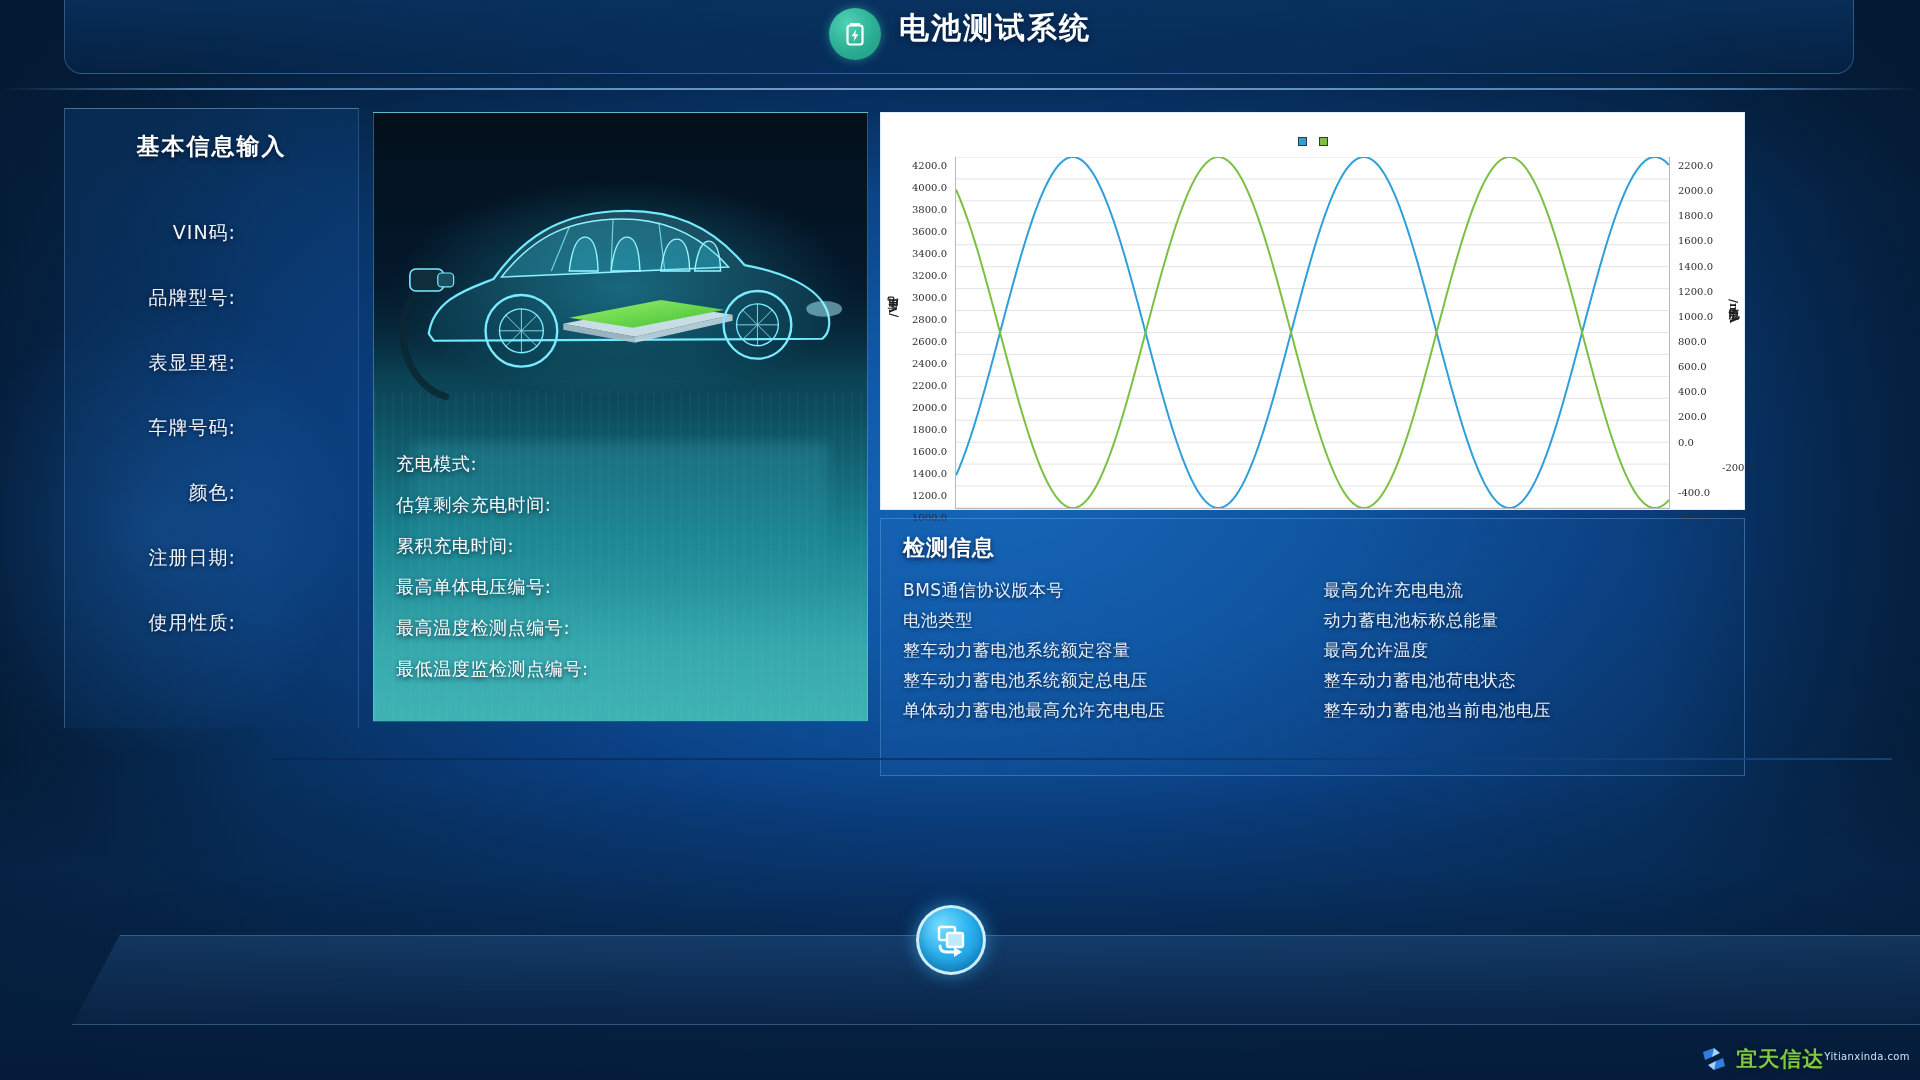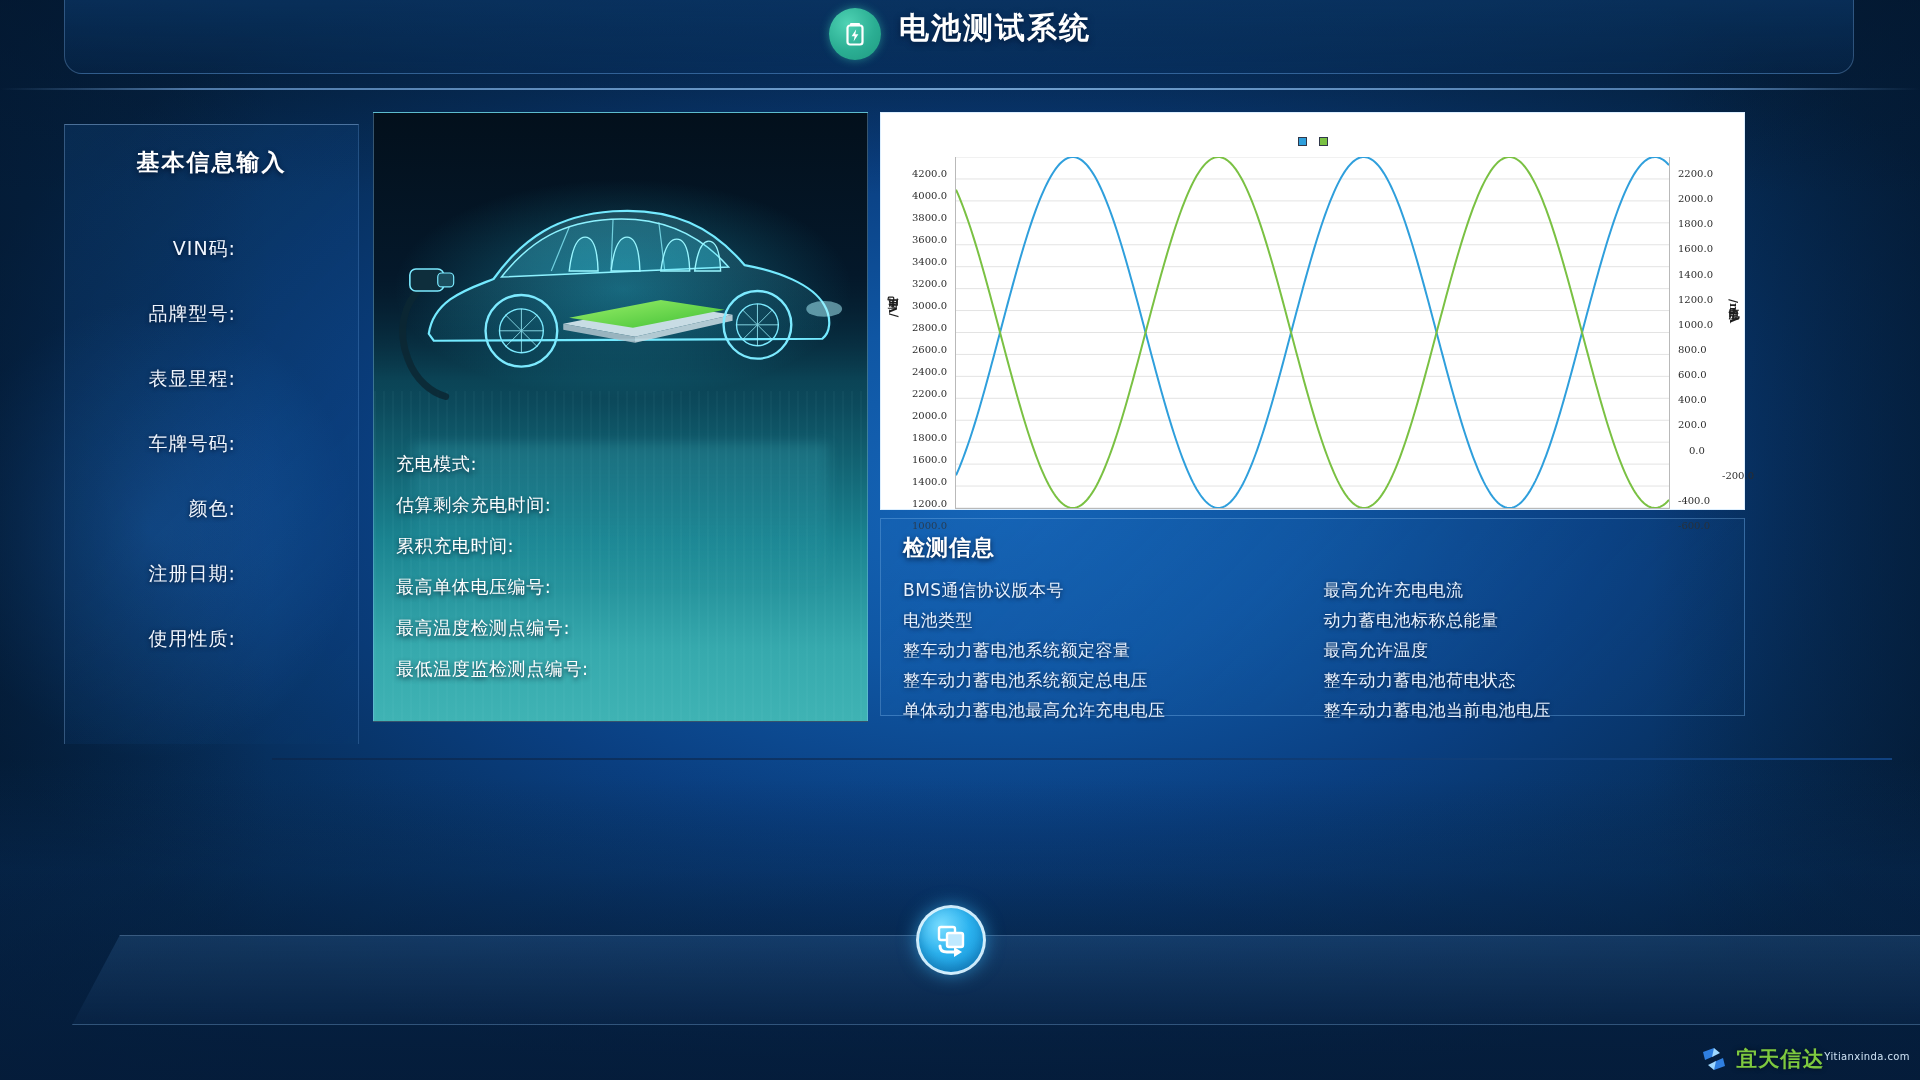--- a/index.html
+++ b/index.html
@@ -50,21 +50,21 @@
     box-shadow:0 0 10px rgba(60,220,190,.45);
   }
   #battery-badge svg{ display:block; }
   #app-title{
     color:#ffffff; font-size:30px; font-weight:bold; letter-spacing:2px;
     text-shadow:0 2px 6px rgba(0,20,50,.8);
   }
 
   
   #left-panel{
-    position:absolute; left:64px; top:124px; width:295px; height:620px;
+    position:absolute; left:64px; top:108px; width:295px; height:620px;
     border-top:1px solid rgba(160,205,255,.45);
     border-left:1px solid rgba(160,205,255,.30);
     border-right:1px solid rgba(160,205,255,.18);
     background:linear-gradient(135deg, rgba(22,92,170,.22), rgba(10,58,112,.10));
   }
   #left-panel-title{
     color:#fff; font-size:23px; font-weight:bold; text-align:center;
     margin-top:22px; letter-spacing:2px;
     text-shadow:0 2px 5px rgba(0,15,40,.85);
   }
@@ -113,21 +113,21 @@
     position:absolute; left:880px; top:112px; width:865px; height:398px;
     background:#ffffff; border:1px solid rgba(170,215,255,.4);
   }
   #chart-legend{
     position:absolute; left:0; top:24px; width:100%;
     display:flex; justify-content:center; gap:12px;
   }
   .legend-swatch{ width:9px; height:9px; border:1px solid #30384a; }
   #chart-body{ position:absolute; left:0; top:44px; width:100%; height:352px; }
   .axis-col{
-    position:absolute; top:16px; width:62px; height:100%;text-decoration:underline;
+    position:absolute; top:8px; width:62px; height:100%;text-decoration:underline;
   }
   #axis-left{ left:8px; }
   #axis-right{ right:8px; }
   .tick{
     position:absolute; font-size:10px; color:#2c2c2c;
     font-family:"DejaVu Serif","Liberation Serif",serif;
     white-space:nowrap; transform:translateY(-50%);
   }
   #axis-left .tick{ right:4px; text-align:right; }
   #axis-right .tick{ left:4px; text-align:left; }
@@ -140,21 +140,21 @@
   .ylabel{
     position:absolute; font-size:11px; font-weight:bold; color:#1d1d1d;
     font-family:"DejaVu Serif","Liberation Serif",serif;
     writing-mode:vertical-rl;
   }
   #ylabel-left{ left:6px; top:50%; transform:translateY(-50%) rotate(180deg); }
   #ylabel-right{ right:4px; top:50%; transform:translateY(-50%); }
 
   
   #detect-panel{
-    position:absolute; left:880px; top:518px; width:865px; height:198px;
+    position:absolute; left:880px; top:518px; width:865px; height:258px;
     background:linear-gradient(135deg, rgba(24,100,180,.30), rgba(10,58,112,.12));
     border:1px solid rgba(150,205,255,.30);
     padding:14px 16px 0 22px;
   }
   #detect-title{
     color:#ffffff; font-size:22px; font-weight:bold; letter-spacing:1px;
     margin-bottom:12px; text-shadow:0 2px 5px rgba(0,15,40,.85);
   }
   #detect-grid{ display:grid; grid-template-columns:1fr 1fr; column-gap:16px; row-gap:0; }
   .detect-item{
@@ -371,21 +371,21 @@
         <div class="tick" style="top: 7.14286%;">2000.0</div>
         <div class="tick" style="top: 14.2857%;">1800.0</div>
         <div class="tick" style="top: 21.4286%;">1600.0</div>
         <div class="tick" style="top: 28.5714%;">1400.0</div>
         <div class="tick" style="top: 35.7143%;">1200.0</div>
         <div class="tick" style="top: 42.8571%;">1000.0</div>
         <div class="tick" style="top: 50%;">800.0</div>
         <div class="tick" style="top: 57.1429%;">600.0</div>
         <div class="tick" style="top: 64.2857%;">400.0</div>
         <div class="tick" style="top: 71.4286%;">200.0</div>
-        <div class="tick" style="top: 78.5714%; margin-left: 11px;">0.0</div>
+        <div class="tick" style="top: 78.5714%;">0.0</div>
         <div class="tick" style="top: 85.7143%; margin-left: 44px;">-200.0</div>
         <div class="tick" style="top: 92.8571%;">-400.0</div>
         <div class="tick" style="top: 100%;">-600.0</div>
       </div>
     <div id="plot">
       <svg id="plot-svg" viewBox="0 0 700 340" preserveAspectRatio="none">
           <line x1="0" x2="700" y1="0" y2="0" stroke="#e3e3e3" stroke-width="1" vector-effect="non-scaling-stroke"></line>
           <line x1="0" x2="700" y1="21.25" y2="21.25" stroke="#e3e3e3" stroke-width="1" vector-effect="non-scaling-stroke"></line>
           <line x1="0" x2="700" y1="42.5" y2="42.5" stroke="#e3e3e3" stroke-width="1" vector-effect="non-scaling-stroke"></line>
           <line x1="0" x2="700" y1="63.75" y2="63.75" stroke="#e3e3e3" stroke-width="1" vector-effect="non-scaling-stroke"></line>

